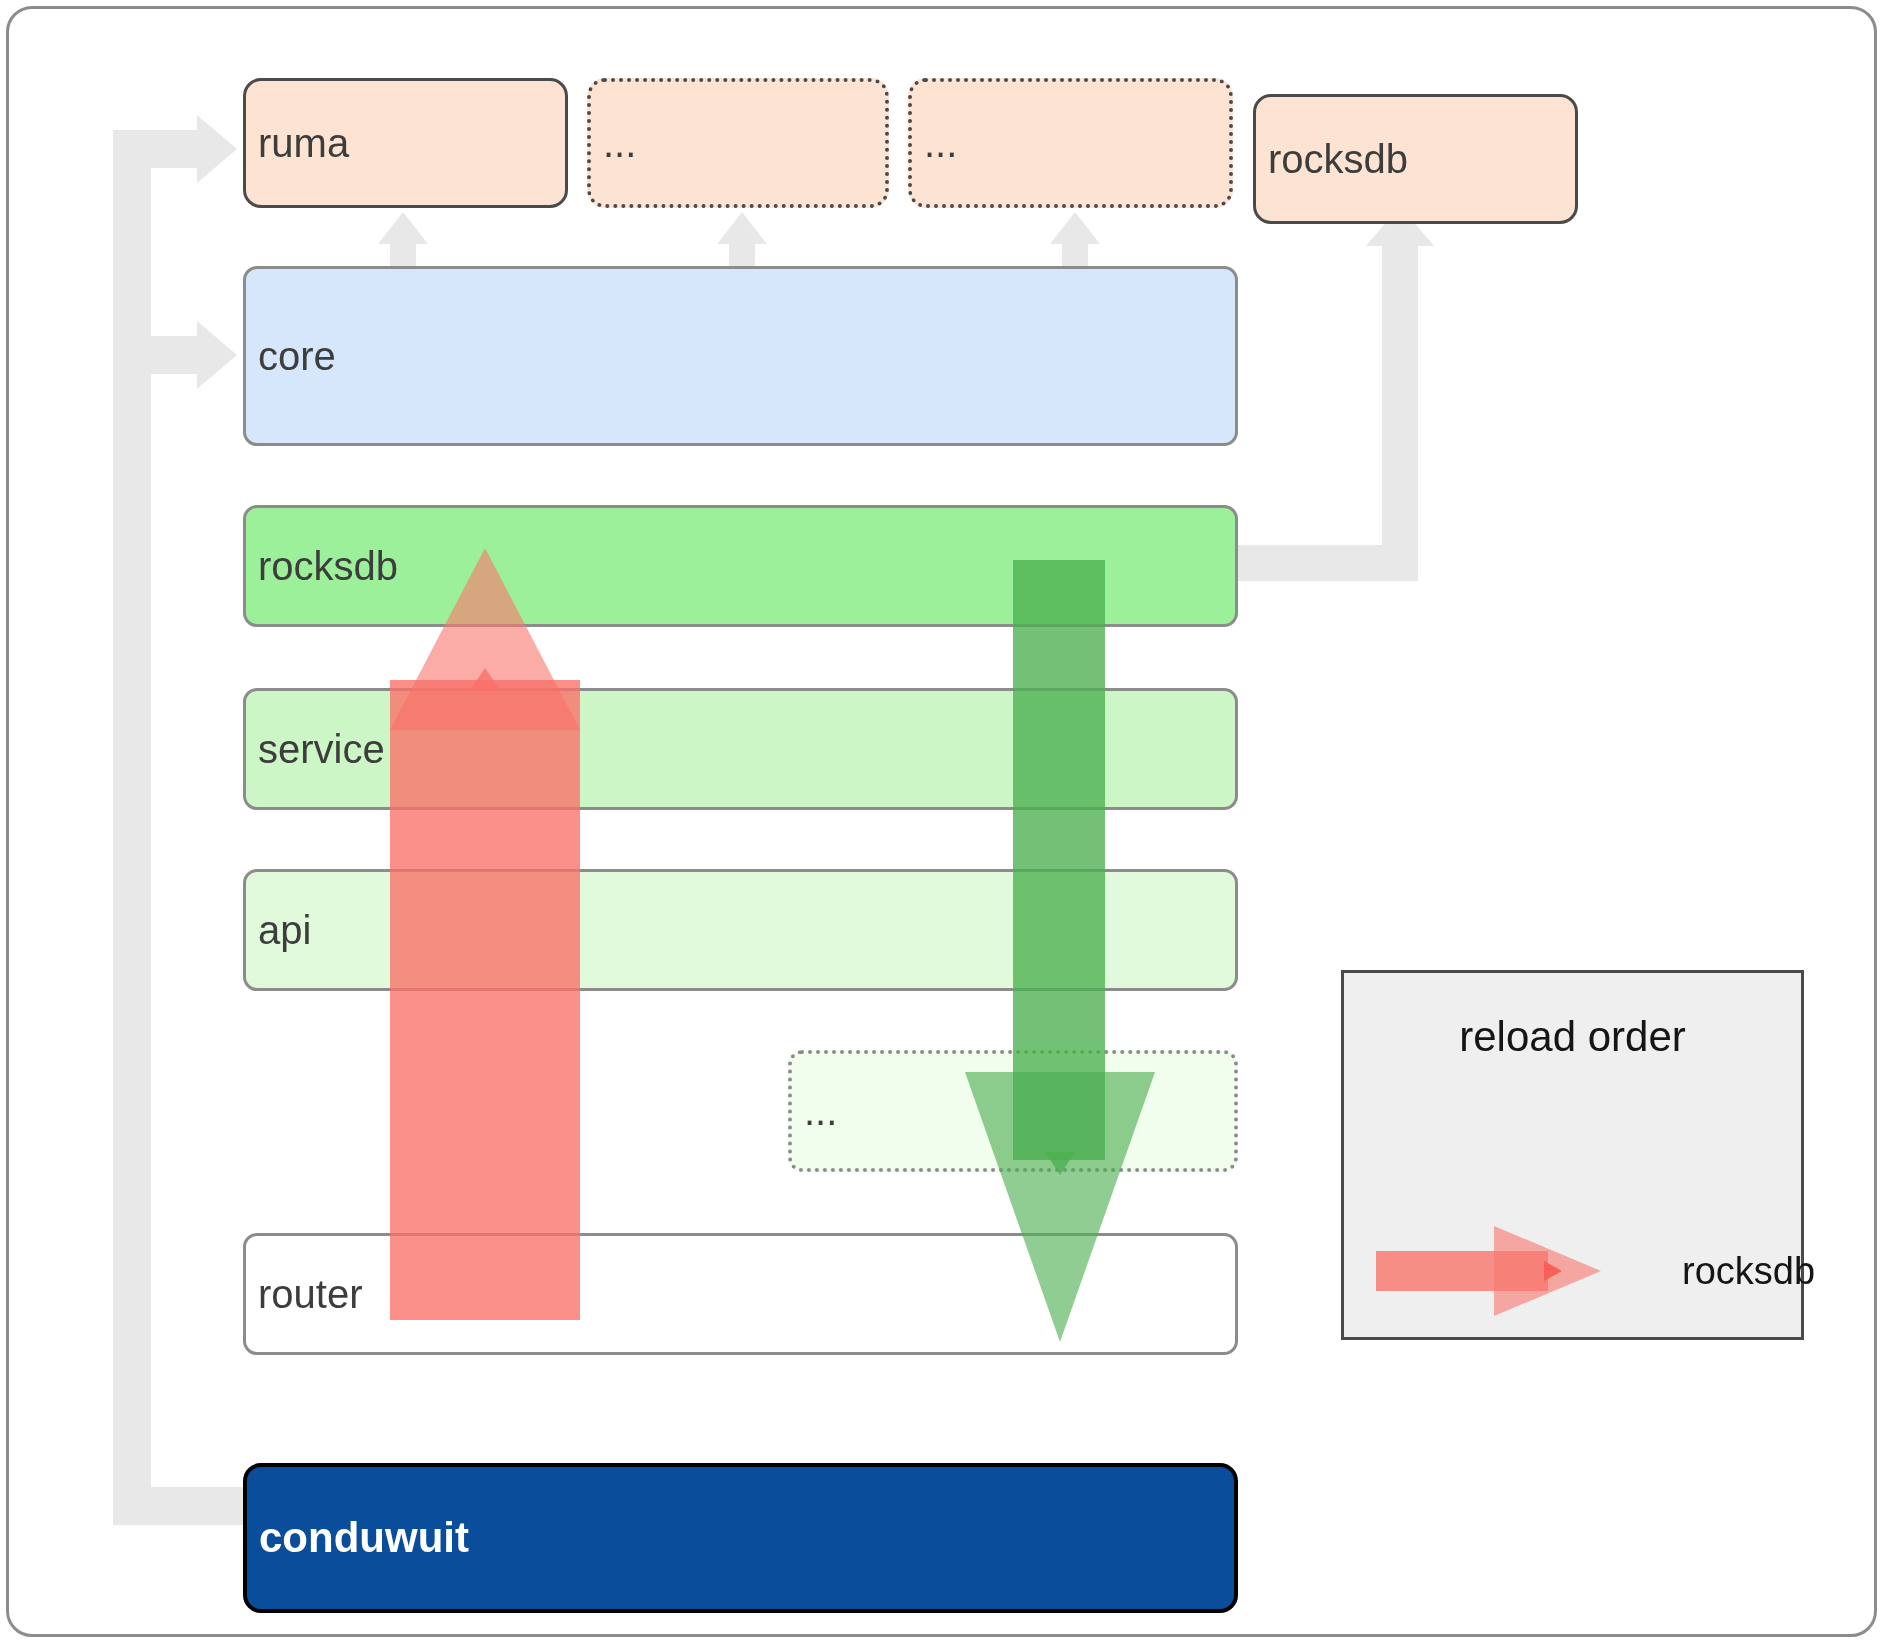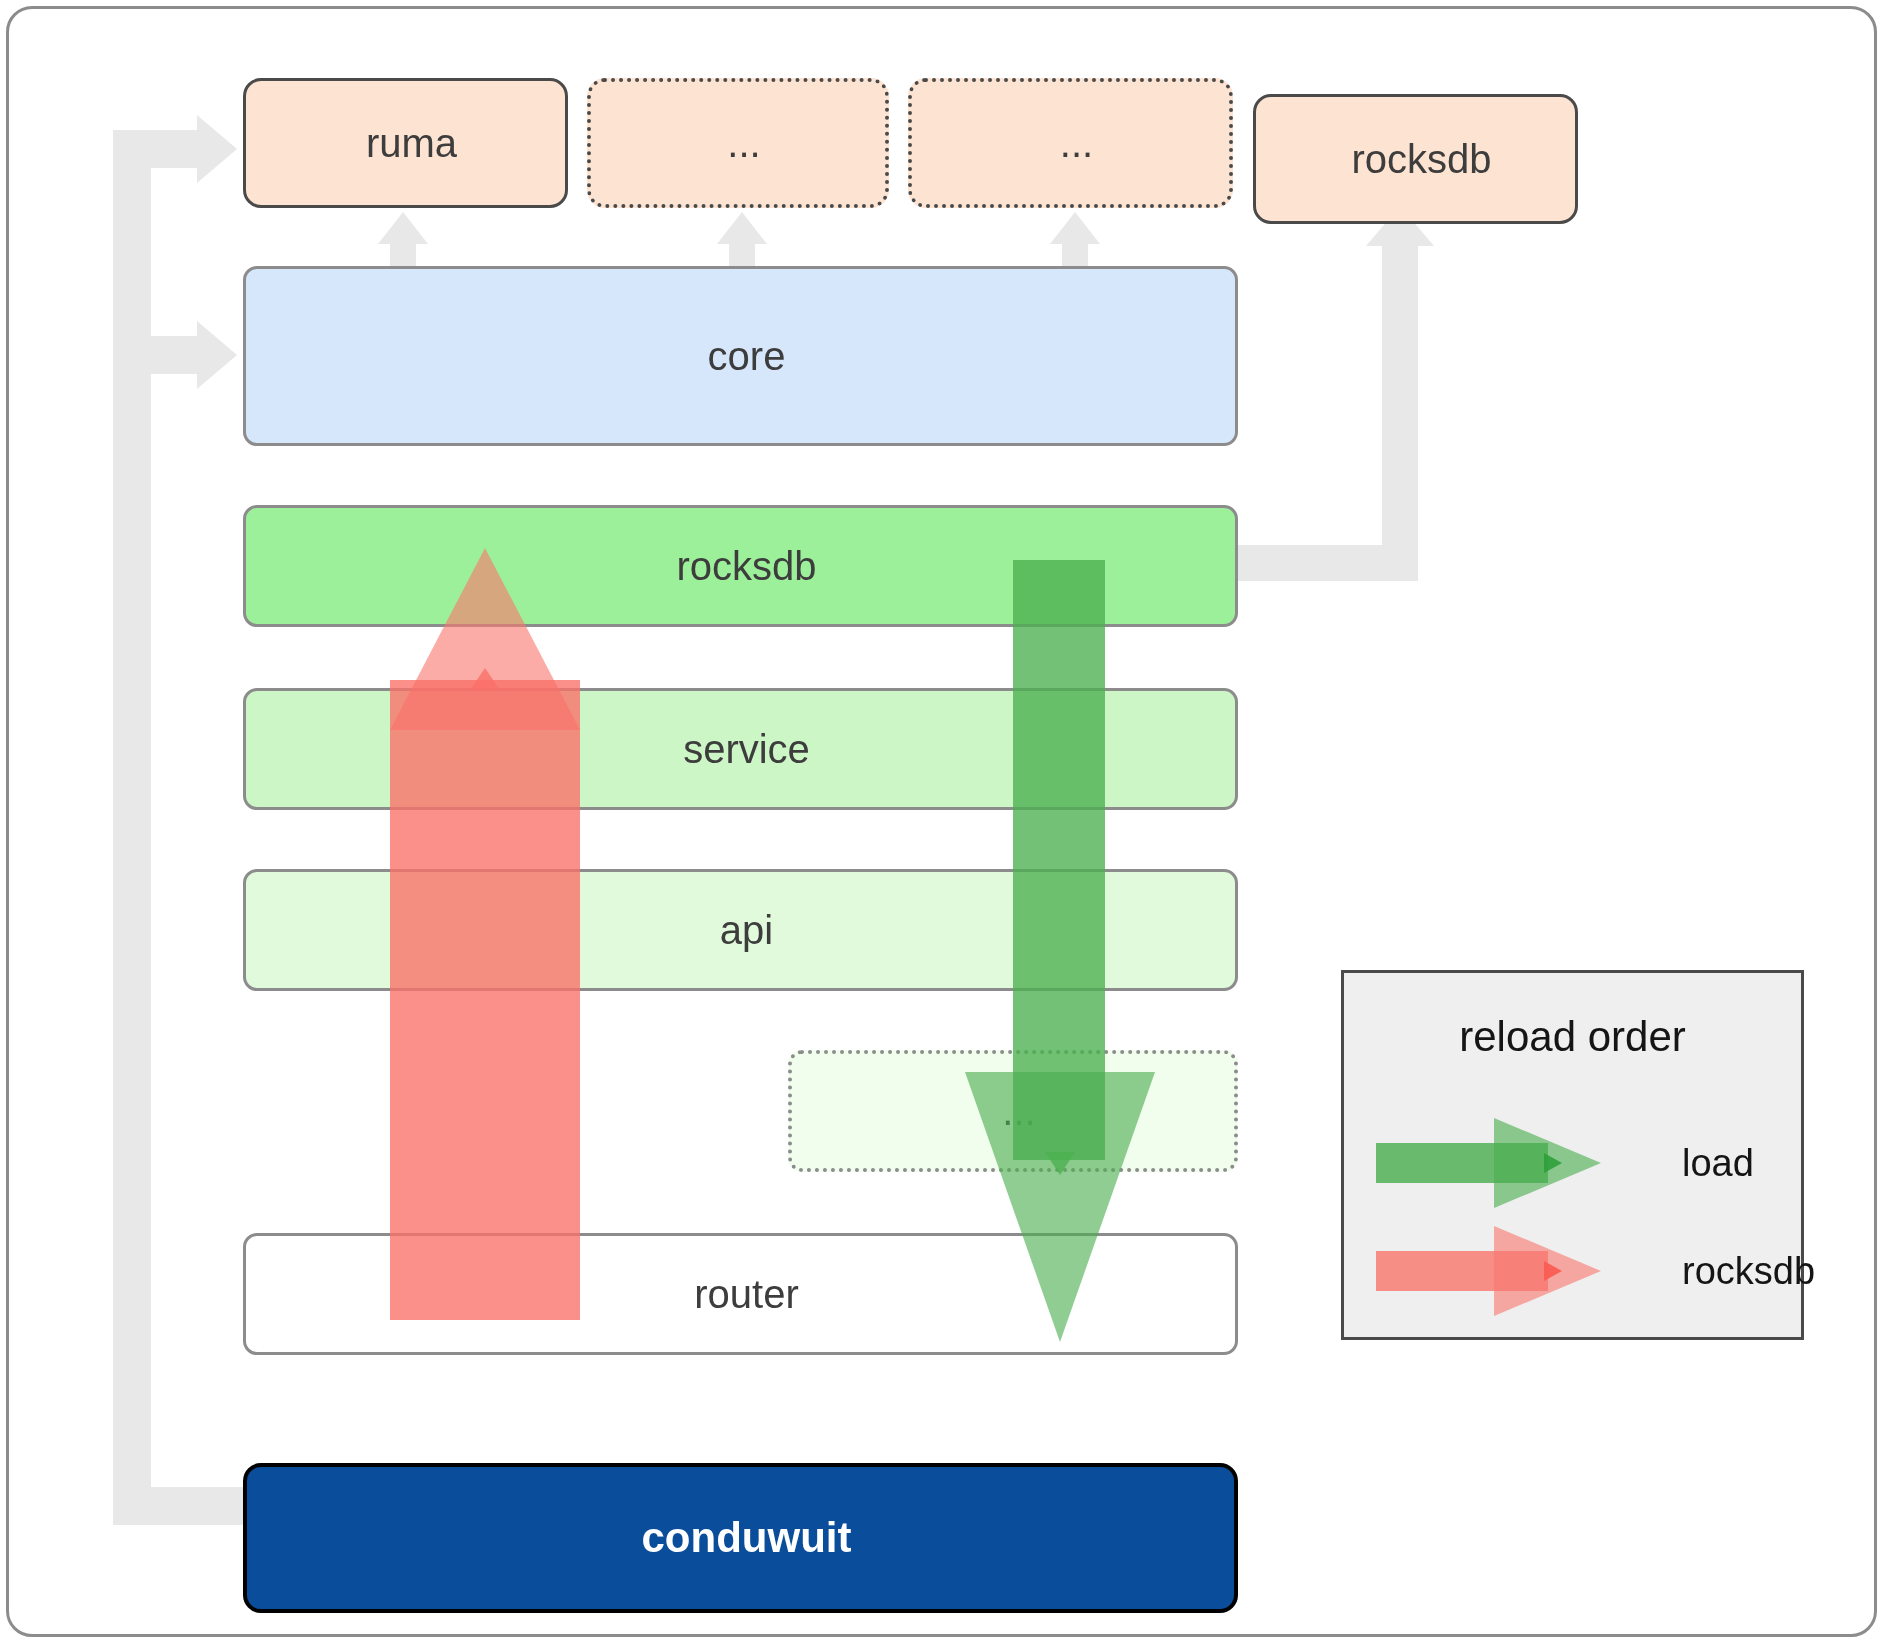--- a/index.html
+++ b/index.html
@@ -15,21 +15,21 @@
     left:6px;top:6px;
     width:1871px;height:1631px;
     border:3px solid #8c8c8c;
     border-radius:26px;
     box-sizing:border-box;
     background:#ffffff;
   }
   .node{
     position:absolute;
     box-sizing:border-box;
-    display:flex;align-items:center;justify-content:center;
+    display:flex;align-items:center;
     color:#3d3d3d;
     font-size:38px;
     border-radius:14px;
     z-index:5;
     padding-left:12px;
   }
   
   .crate{
     background:#fde3d1;
     border:3px solid #4a4a4a;
@@ -197,30 +197,20 @@
       <rect x="58" y="0" width="92" height="600" fill="#4caf50" opacity="0.78"></rect>
 
       <polygon points="105,782 10,512 200,512" fill="#4caf50" opacity="0.62"></polygon>
       <polygon points="105,615 120,592 90,592" fill="#4caf50" opacity="0.78"></polygon>
     </svg>
   </div>
 
   <div id="legend" style="left:1341px;top:930px;width:463px;height:370px;">
     <div class="legend-title">reload order</div>
 
-    <div class="legend-row" style="left:32px;top:140px;">
-      <div class="legend-swatch">
-        <svg width="232" height="100" viewBox="0 0 232 100">
-          <polygon points="225,50 118,5 118,95" fill="#4caf50" opacity="0.62"></polygon>
-          <rect x="0" y="30" width="172" height="40" fill="#4caf50" opacity="0.82"></rect>
-          <polygon points="186,50 168,40 168,60" fill="#2e9e3a" opacity="0.9"></polygon>
-        </svg>
-      </div>
-      <div class="legend-label">load</div>
-    </div>
 
     <div class="legend-row" style="left:32px;top:248px;">
       <div class="legend-swatch">
         <svg width="232" height="100" viewBox="0 0 232 100">
           <polygon points="225,50 118,5 118,95" fill="#f8796f" opacity="0.62"></polygon>
           <rect x="0" y="30" width="172" height="40" fill="#f8796f" opacity="0.82"></rect>
           <polygon points="186,50 168,40 168,60" fill="#fa5a50" opacity="0.9"></polygon>
         </svg>
       </div>
       <div class="legend-label">rocksdb</div>

